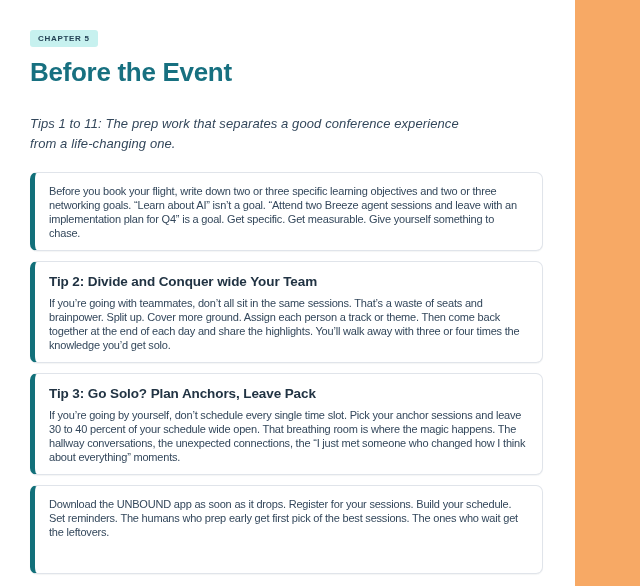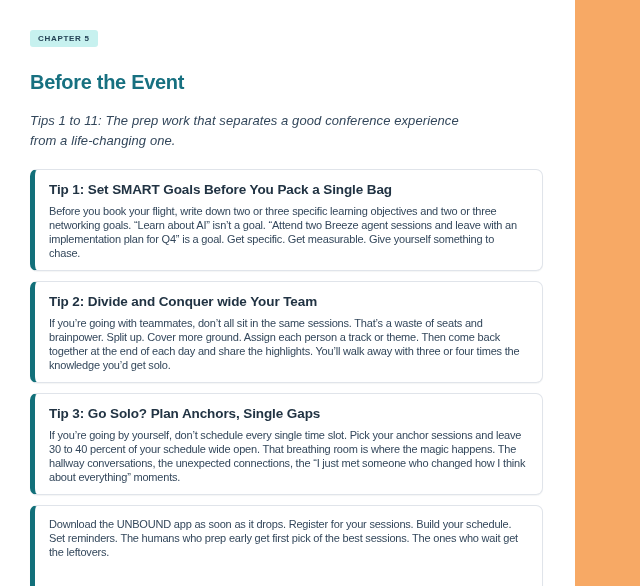--- a/index.html
+++ b/index.html
@@ -25,29 +25,29 @@
     display: inline-block;
     background: #c7f1ef;
     color: #234255;
     font-size: 8px;
     font-weight: 700;
     letter-spacing: 0.7px;
     padding: 4px 8px;
     border-radius: 3px;
   }
   h1.page-title {
-    margin-top: 21px;
-    font-size: 20px;
+    margin-top: 11px;
+    font-size: 26px;
     line-height: 28px;
     font-weight: 700;
     color: #177080;
     letter-spacing: -0.3px;
   }
   p.chapter-subtitle {
-    margin-top: 15px;
+    margin-top: 28px;
     font-style: italic;
     color: #33475b;
     font-size: 13px;
     line-height: 20px;
     max-width: 440px;
     letter-spacing: 0.1px;
   }
   .tips { margin-top: 18px; }
   .tip-card {
     background: #ffffff;
@@ -83,31 +83,30 @@
 
   <span class="chapter-badge">CHAPTER 5</span>
 
   <h1 class="page-title">Before the Event</h1>
 
   <p class="chapter-subtitle">Tips 1 to 11: The prep work that separates a good conference experience from a life-changing one.</p>
 
   <section class="tips">
 
     <article class="tip-card">
-      <h2 class="tip-title">Tip 1: Set SMART Goals Before You Pack a Single Bag</h2>
       <p class="tip-body">Before you book your flight, write down two or three specific learning objectives and two or three networking goals. “Learn about AI” isn’t a goal. “Attend two Breeze agent sessions and leave with an implementation plan for Q4” is a goal. Get specific. Get measurable. Give yourself something to chase.</p>
     </article>
 
     <article class="tip-card">
       <h2 class="tip-title">Tip 2: Divide and Conquer wide Your Team</h2>
       <p class="tip-body">If you’re going with teammates, don’t all sit in the same sessions. That’s a waste of seats and brainpower. Split up. Cover more ground. Assign each person a track or theme. Then come back together at the end of each day and share the highlights. You’ll walk away with three or four times the knowledge you’d get solo.</p>
     </article>
 
     <article class="tip-card">
-      <h2 class="tip-title">Tip 3: Go Solo? Plan Anchors, Single Gaps</h2>
+      <h2 class="tip-title">Tip 3: Go Solo? Plan Anchors, Leave Pack</h2>
       <p class="tip-body">If you’re going by yourself, don’t schedule every single time slot. Pick your anchor sessions and leave 30 to 40 percent of your schedule wide open. That breathing room is where the magic happens. The hallway conversations, the unexpected connections, the “I just met someone who changed how I think about everything” moments.</p>
     </article>
 
     <article class="tip-card">
       <p class="tip-body">Download the UNBOUND app as soon as it drops. Register for your sessions. Build your schedule. Set reminders. The humans who prep early get first pick of the best sessions. The ones who wait get the leftovers.</p>
     </article>
 
   </section>
 </main>
 

